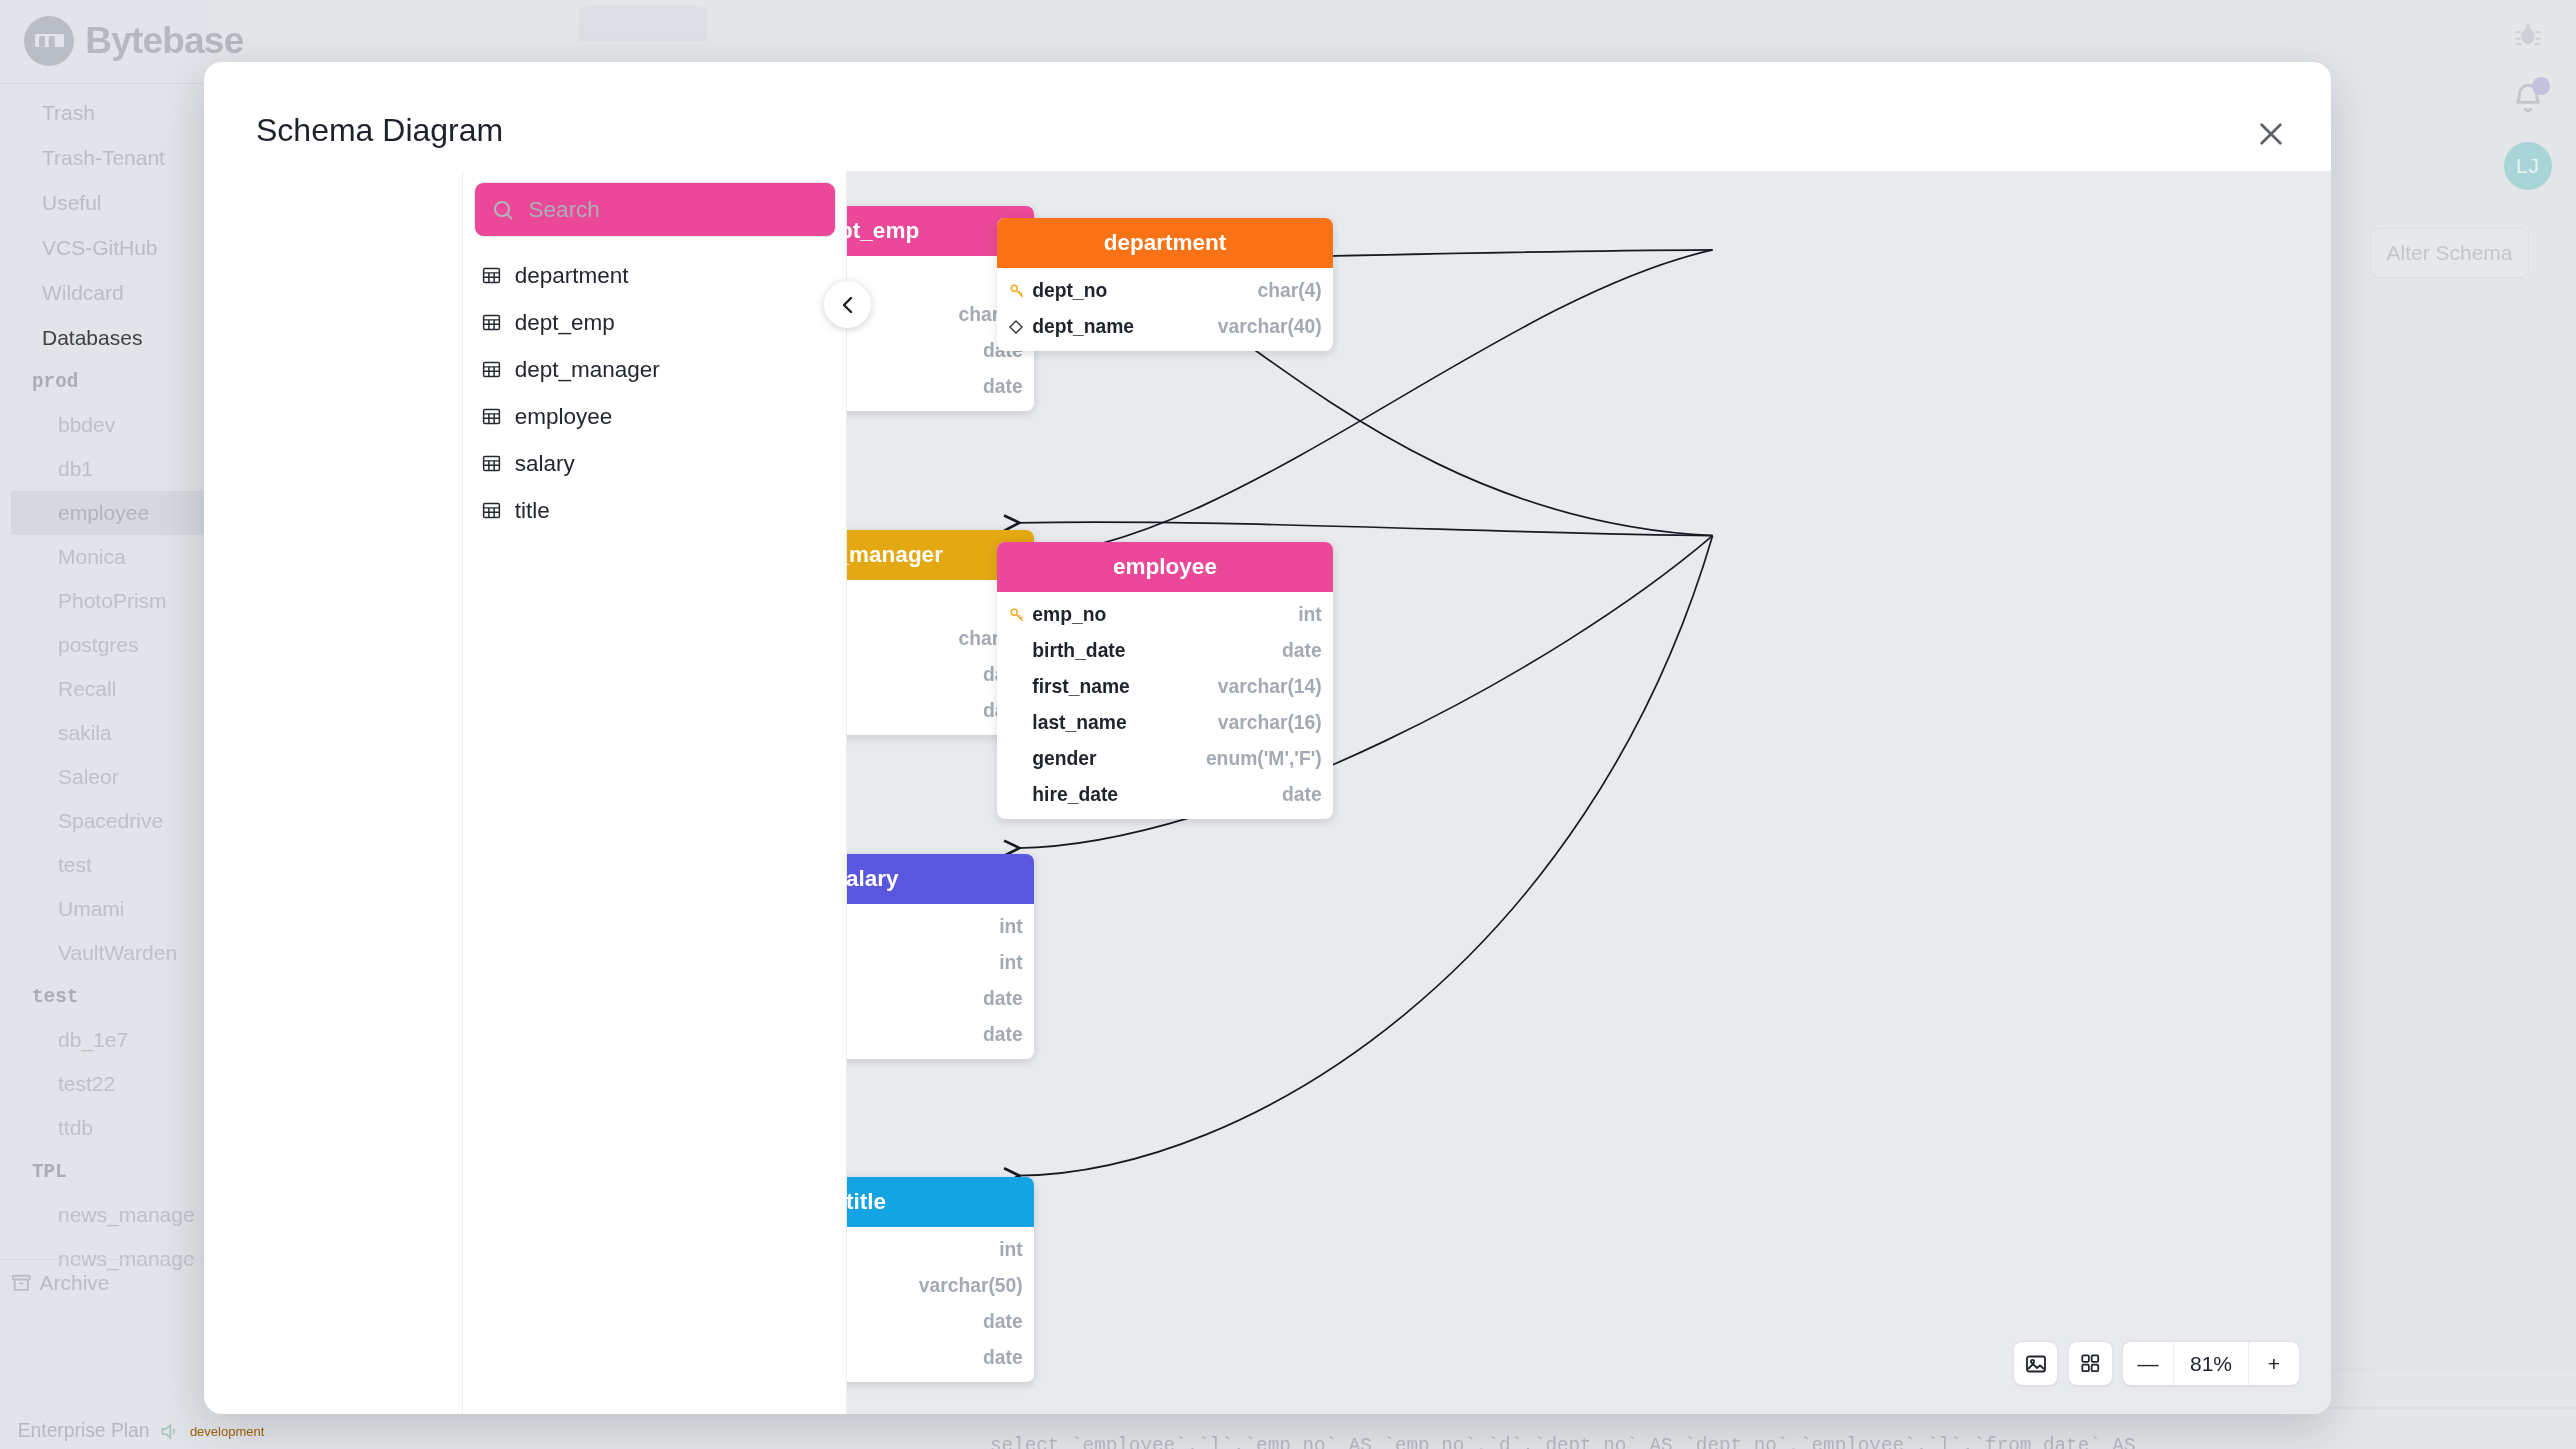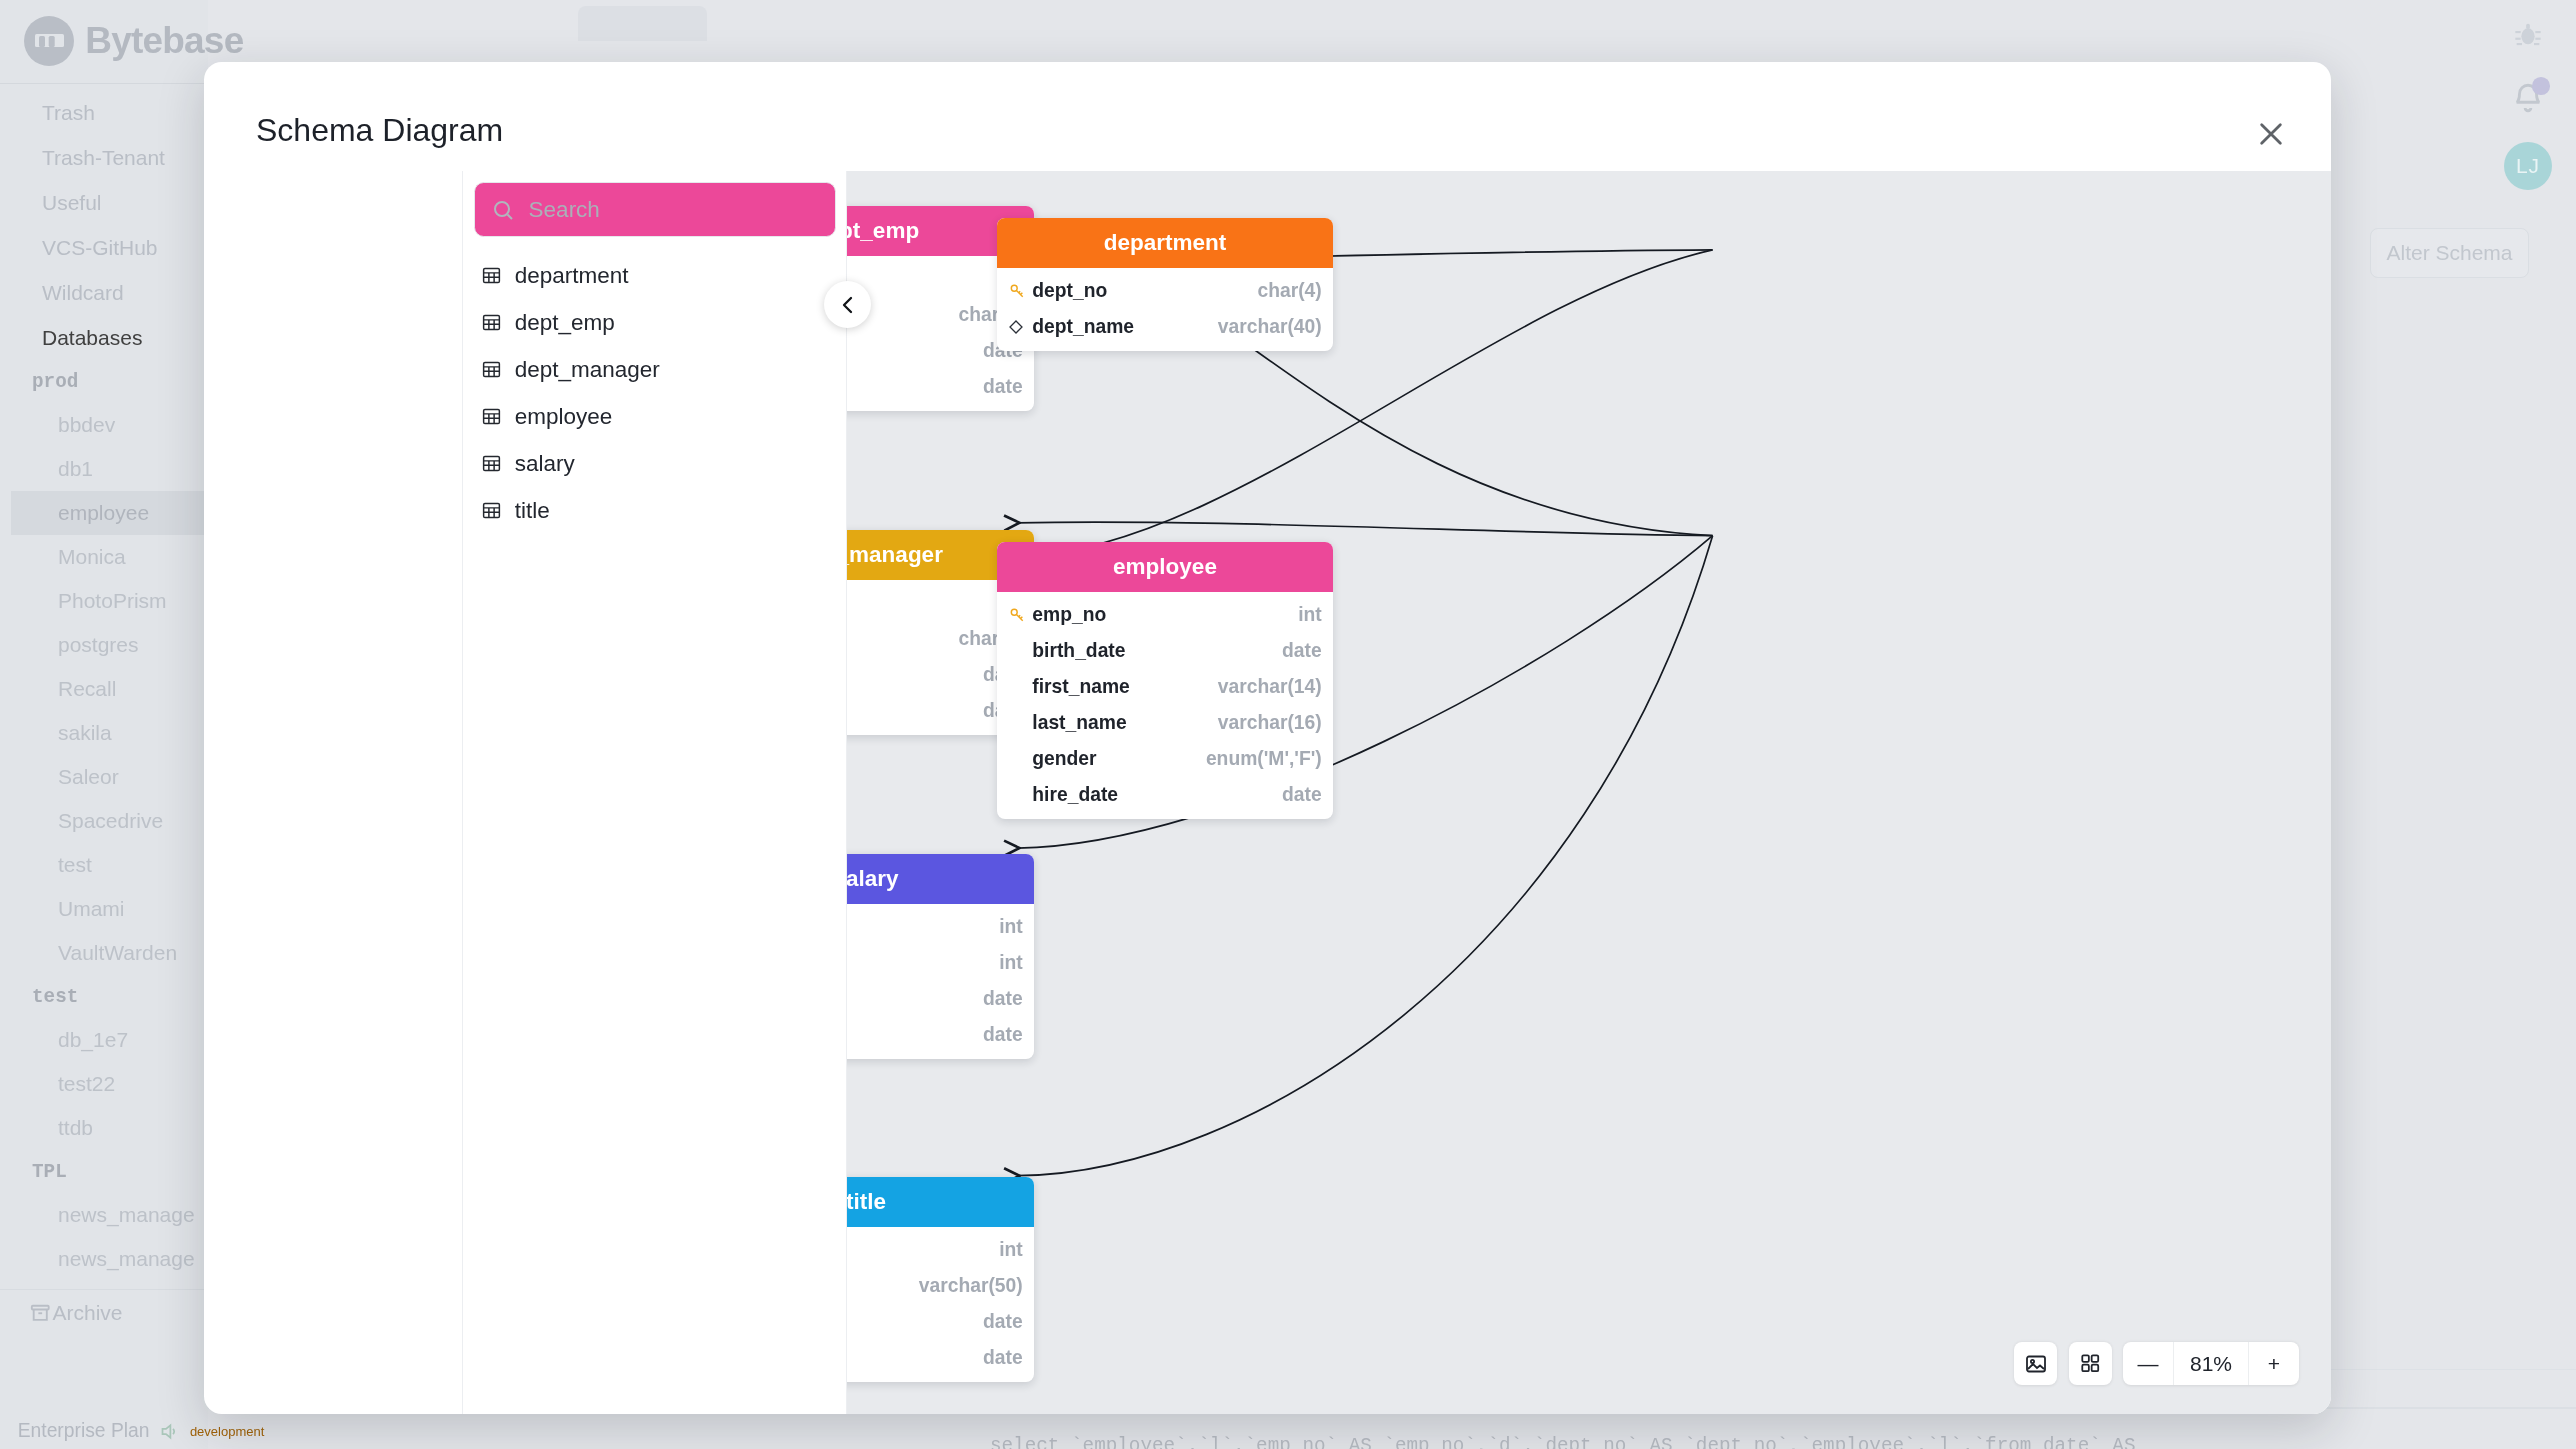--- a/index.html
+++ b/index.html
@@ -44,22 +44,22 @@
   .bg-group-title{
     height:43px;display:flex;align-items:center;padding-left:21px;
     font-size:19.3px;color:#a9aeb6;font-weight:bold;font-family:"Liberation Mono","DejaVu Sans Mono",monospace;
   }
   .bg-db-item{
     height:44px;display:flex;align-items:center;padding-left:47px;
     font-size:21px;color:#bdc2c9;
   }
   .bg-db-item.active{background:#d5d9de;color:#b0b5bd;}
   .bg-archive{
-    position:absolute;left:0;top:1289px;width:208px;height:47px;
-    display:flex;align-items:center;gap:1px;padding-left:29px;
+    position:absolute;left:0;top:1259px;width:208px;height:47px;
+    display:flex;align-items:center;gap:7px;padding-left:10px;
     font-size:21px;color:#b9bec6;box-sizing:border-box;
     border-top:0.8px solid #d7dbe0;
   }
   .bg-archive svg{flex:none;}
   .bg-plan{
     position:absolute;left:0;top:1413px;width:370px;height:36px;
     display:flex;align-items:center;gap:9.7px;padding-left:17.7px;
     font-size:19.3px;color:#b4b9c1;box-sizing:border-box;
   }
   .bg-plan .dev-tag{color:#a16207;font-size:13px;}

